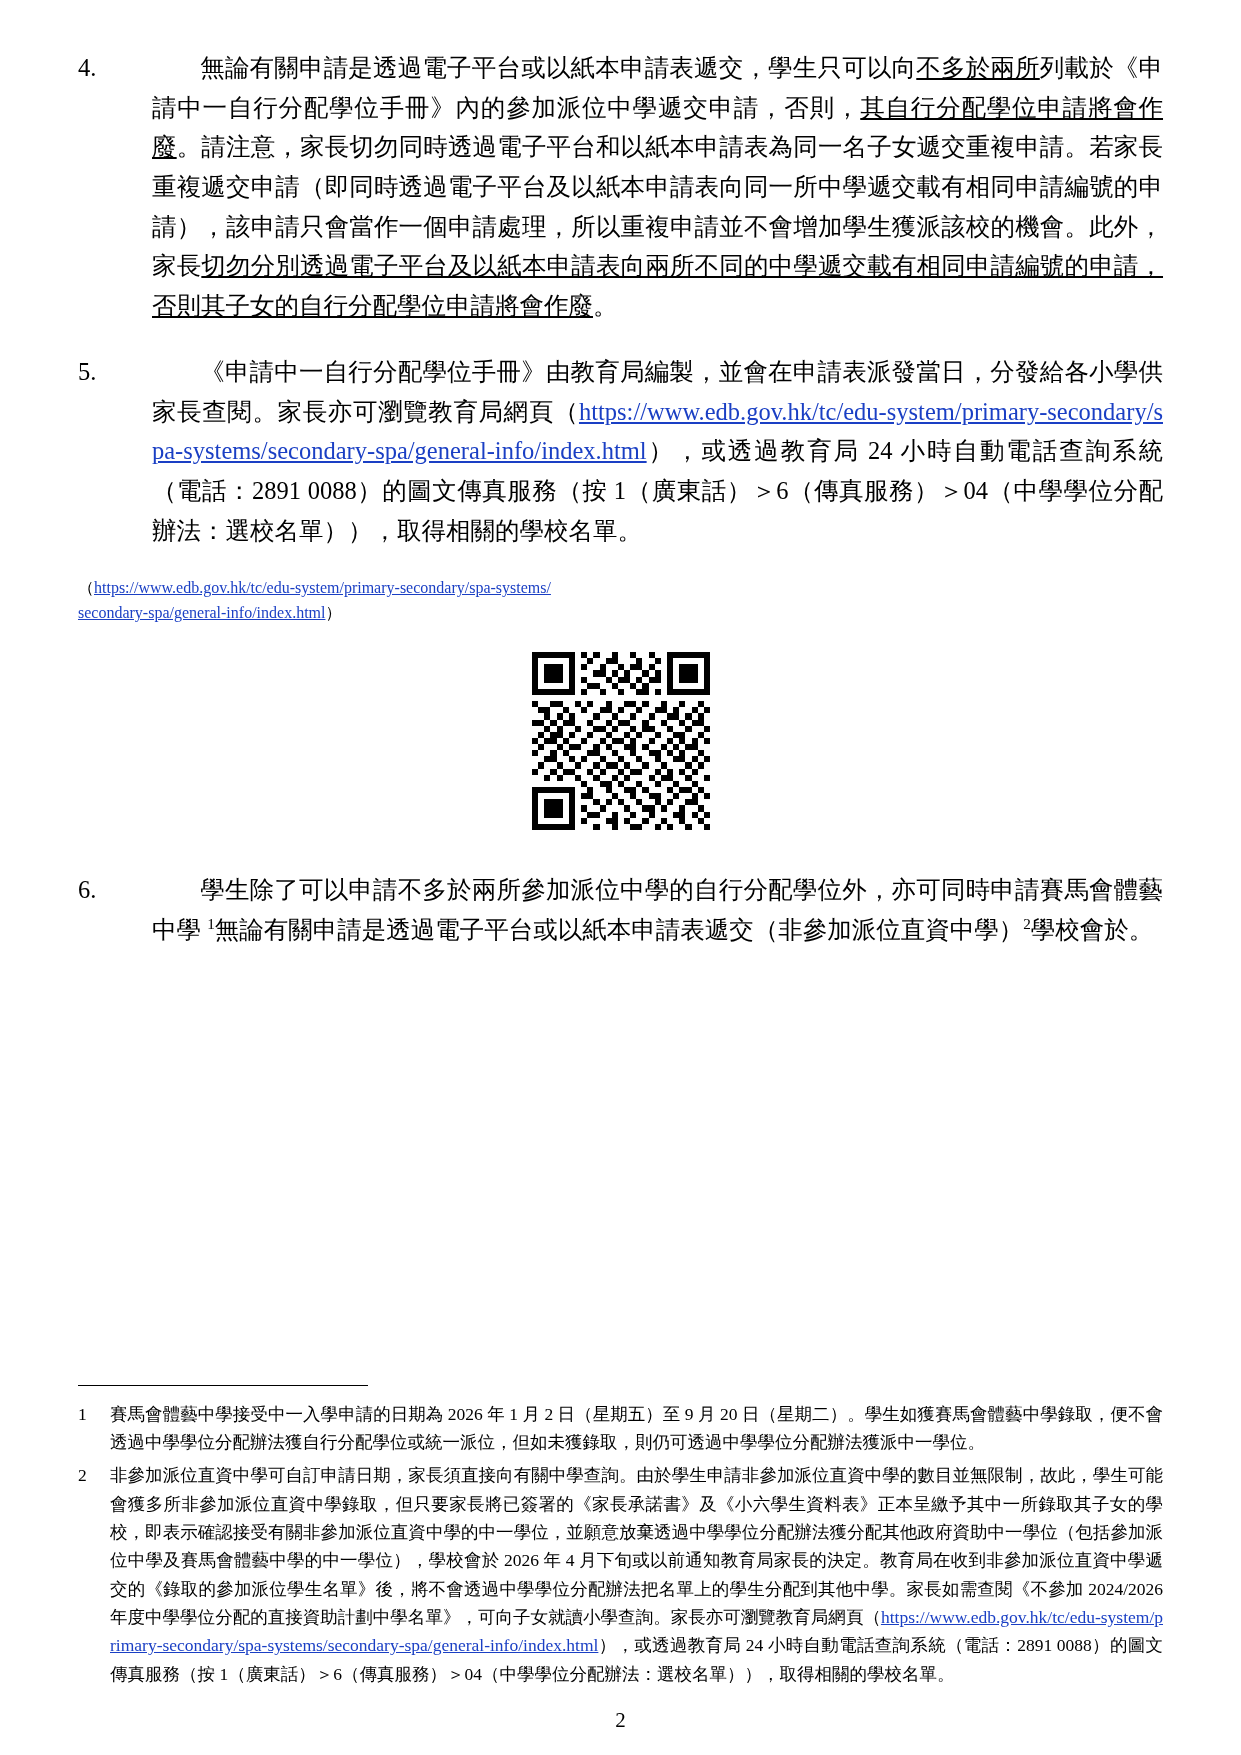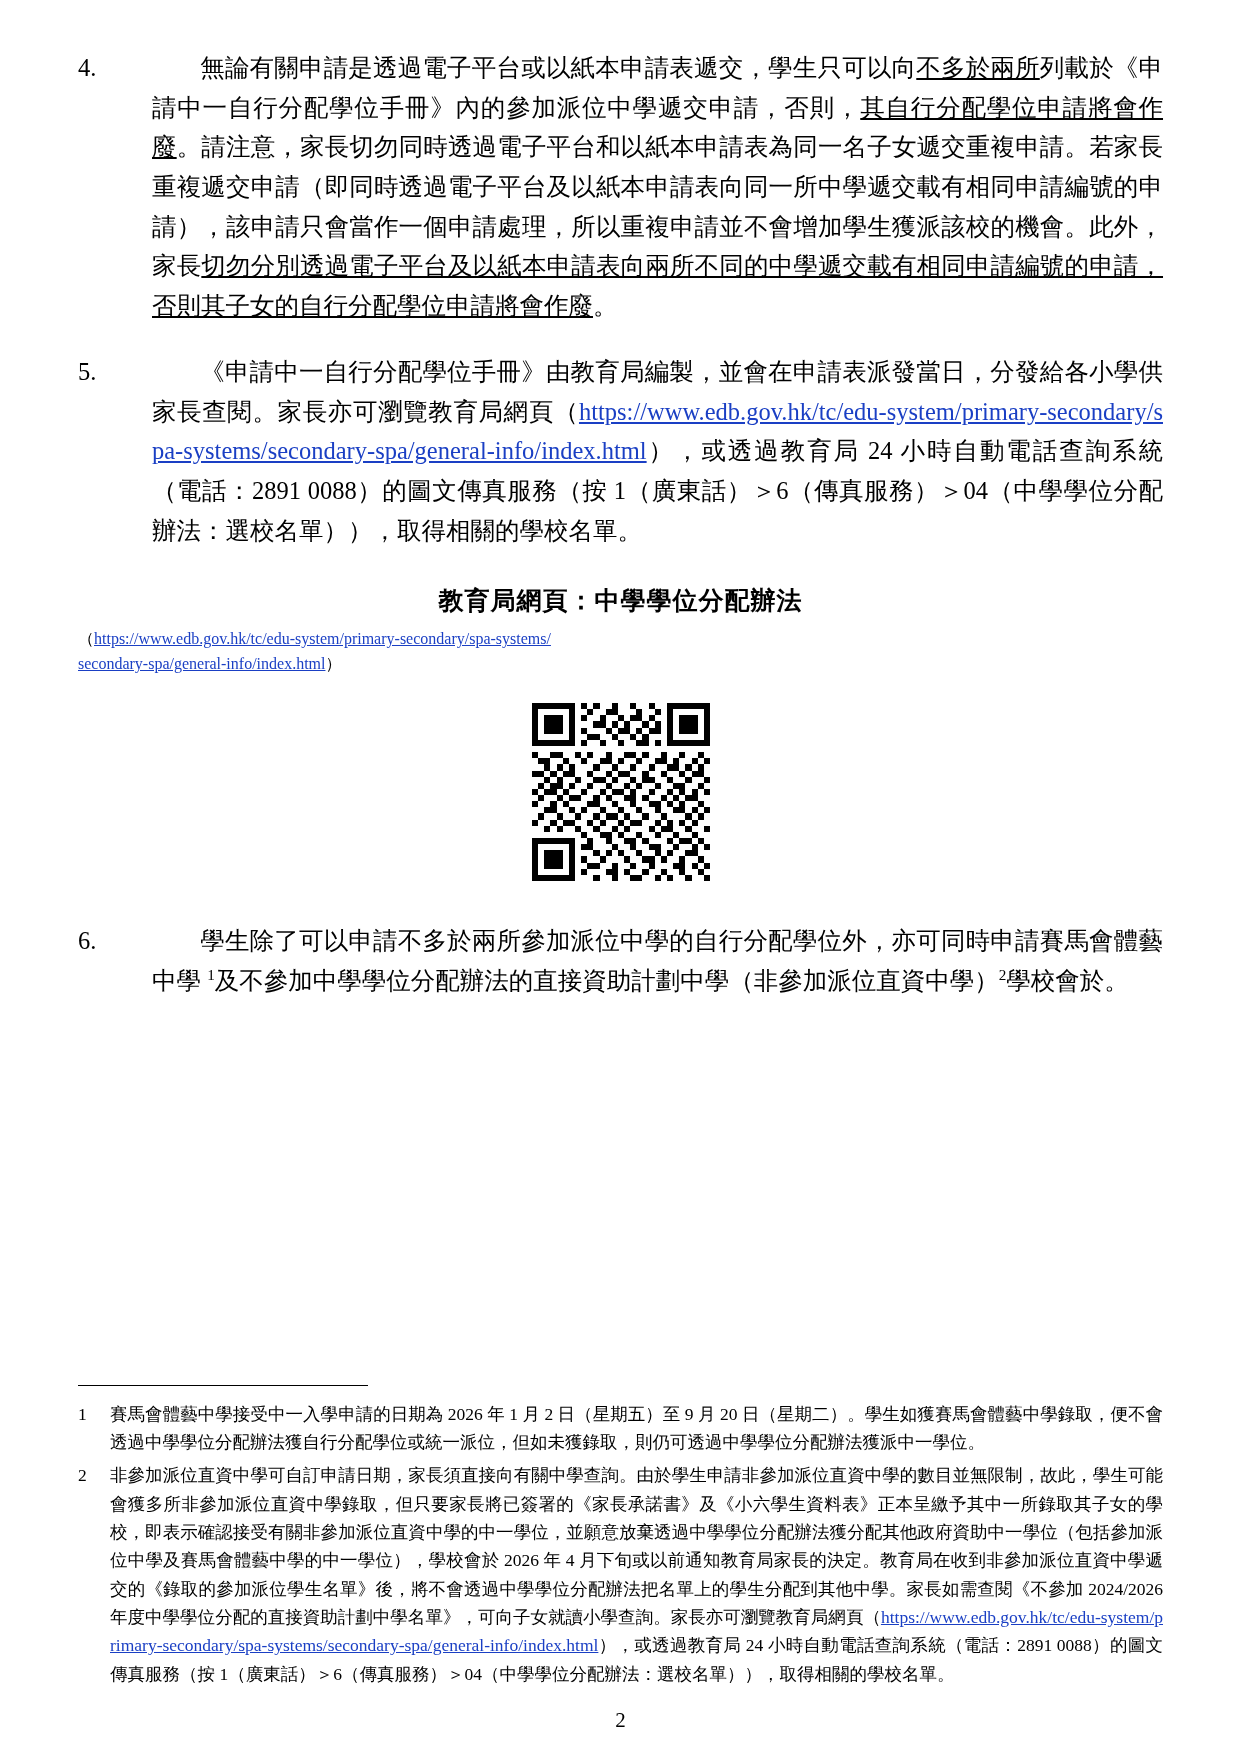--- a/index.html
+++ b/index.html
@@ -130,21 +130,20 @@
     </div>
   </div>
 
   <div class="para">
     <div class="num">5.</div>
     <div class="body">
       <span style="display:inline-block;width:48px"></span><span>《申請中一自行分配學位手冊》由教育局編製，並會在申請表派發當日，分發給各小學供家長查閱。家長亦可瀏覽教育局網頁（</span><a class="link" href="#">https://www.edb.gov.hk/tc/edu-system/primary-secondary/spa-systems/secondary-spa/general-info/index.html</a><span>），或透過教育局 24 小時自動電話查詢系統（電話：2891 0088）的圖文傳真服務（按 1（廣東話）＞6（傳真服務）＞04（中學學位分配辦法：選校名單）），取得相關的學校名單。</span>
     </div>
   </div>
 
-  <div class="heading-center">教育局網頁：中學學位分配辦法</div>
 
   <div class="url-center">
     <span>（</span><a class="link" href="#">https://www.edb.gov.hk/tc/edu-system/primary-secondary/spa-systems/</a><br>
     <a class="link" href="#">secondary-spa/general-info/index.html</a><span>）</span>
   </div>
 
   <div class="qr-wrap">
     <svg class="qr" viewBox="0 0 29 29" shape-rendering="crispEdges">
       <rect width="29" height="29" fill="#ffffff"></rect>
       <g fill="#000000">
@@ -385,21 +384,21 @@
           <rect x="22" y="28" width="1" height="1"></rect>
           <rect x="25" y="28" width="1" height="1"></rect>
           <rect x="28" y="28" width="1" height="1"></rect>
       </g>
     </svg>
   </div>
 
   <div class="para">
     <div class="num">6.</div>
     <div class="body">
-      <span style="display:inline-block;width:48px"></span><span>學生除了可以申請不多於兩所參加派位中學的自行分配學位外，亦可同時申請賽馬會體藝中學 </span><sup>1</sup><span>及不參加中學學位分配辦法的直接資助計劃中學（非參加派位直資中學）</span><sup>2</sup><span>學校會於。</span>
+      <span style="display:inline-block;width:48px"></span><span>學生除了可以申請不多於兩所參加派位中學的自行分配學位外，亦可同時申請賽馬會體藝中學 </span><sup>1</sup><span>無論有關申請是透過電子平台或以紙本申請表遞交（非參加派位直資中學）</span><sup>2</sup><span>學校會於。</span>
     </div>
   </div>
 
   <div class="footnotes">
     <div class="footnote-sep"></div>
 
     <div class="fn">
       <div class="fn-mark">1</div>
       <div class="fn-body">
         <span>賽馬會體藝中學接受中一入學申請的日期為 2026 年 1 月 2 日（星期五）至 9 月 20 日（星期二）。學生如獲賽馬會體藝中學錄取，便不會透過中學學位分配辦法獲自行分配學位或統一派位，但如未獲錄取，則仍可透過中學學位分配辦法獲派中一學位。</span>

